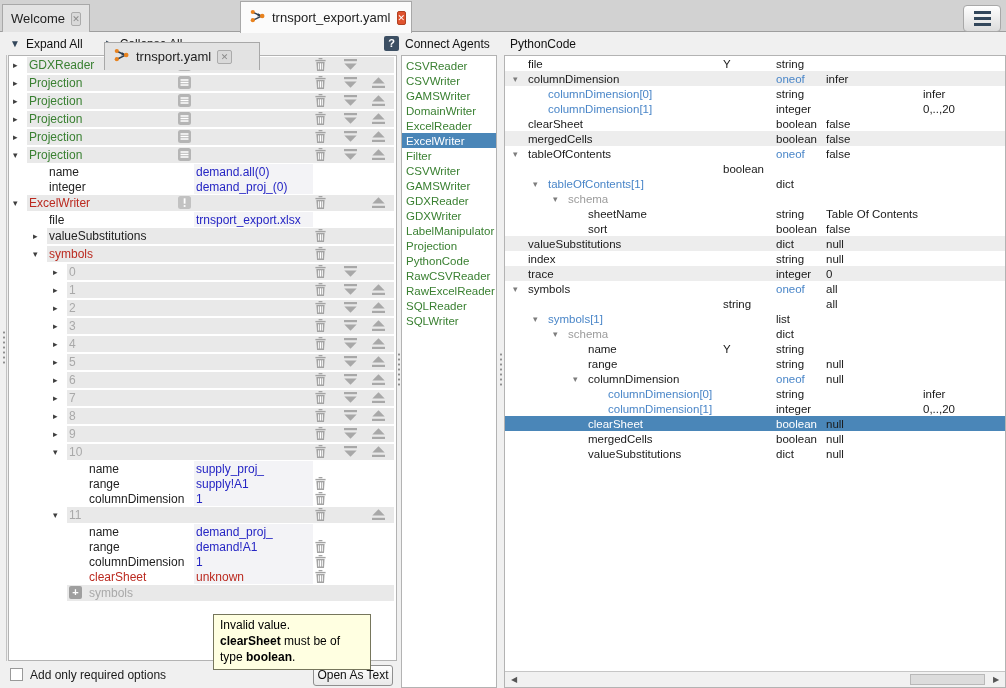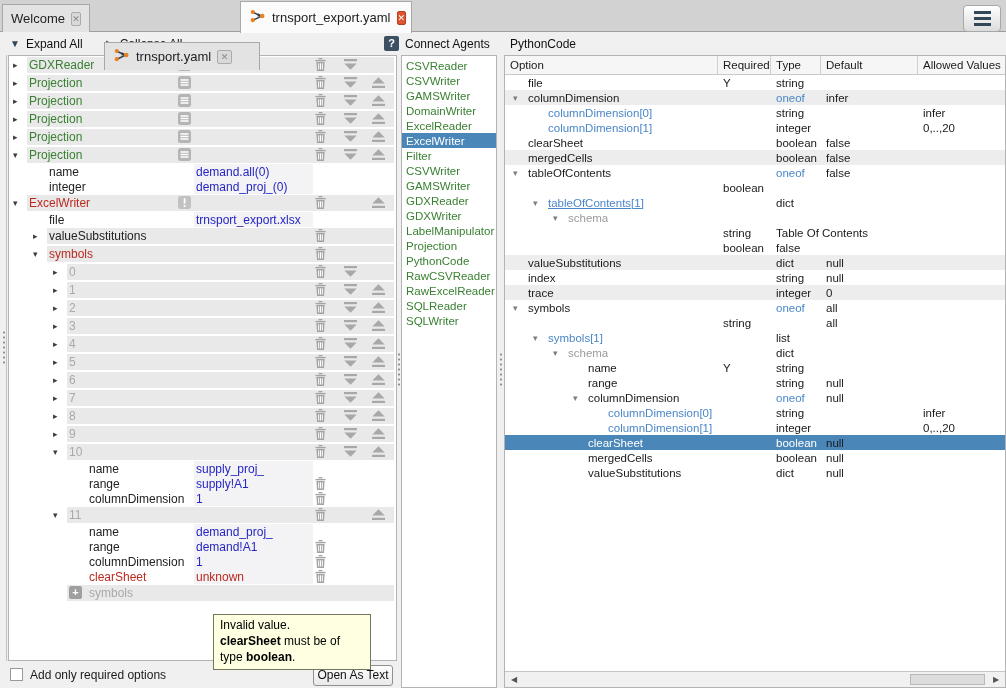--- a/index.html
+++ b/index.html
@@ -670,27 +670,20 @@
     <div class="aitem">LabelManipulator</div>
     <div class="aitem">Projection</div>
     <div class="aitem">PythonCode</div>
     <div class="aitem">RawCSVReader</div>
     <div class="aitem">RawExcelReader</div>
     <div class="aitem">SQLReader</div>
     <div class="aitem">SQLWriter</div>
   </div>
 
 <div class="defs-box">
-  <div class="dgrid dhead" id="defsHead">
-      <div>Option</div>
-      <div>Required</div>
-      <div>Type</div>
-      <div>Default</div>
-      <div>Allowed Values</div>
-    </div>
   <div id="defsRows">
       <div class="dgrid drow">
         <div class="opt">
           <span class="opt-label" style="padding-left: 23px;">file</span>
         </div>
         <div class="cell">Y</div>
         <div class="cell typ">string</div>
         <div class="cell"></div>
         <div class="cell"></div>
       </div>
@@ -752,44 +745,50 @@
       </div>
       <div class="dgrid drow">
         <div class="cell"></div>
         <div class="cell typ">boolean</div>
         <div class="cell"></div>
         <div class="cell"></div>
       </div>
       <div class="dgrid drow">
         <div class="opt">
           <span class="dexp" style="left: 28px;">▾</span>
-          <span class="opt-label lnk" style="padding-left: 43px; text-decoration: underline;">tableOfContents[1]</span>
+          <span class="opt-label lnk" style="padding-left: 43px;">tableOfContents[1]</span>
         </div>
         <div class="cell"></div>
         <div class="cell typ">dict</div>
         <div class="cell"></div>
         <div class="cell"></div>
       </div>
       <div class="dgrid drow">
         <div class="opt">
           <span class="dexp" style="left: 48px;">▾</span>
           <span class="opt-label glab" style="padding-left: 63px;">schema</span>
         </div>
         <div class="cell"></div>
         <div class="cell typ"></div>
         <div class="cell"></div>
         <div class="cell"></div>
       </div>
       <div class="dgrid drow">
+        <div class="opt">
+          <span class="opt-label" style="padding-left: 83px;">sheetName</span>
+        </div>
         <div class="cell"></div>
         <div class="cell typ">string</div>
         <div class="cell">Table Of Contents</div>
         <div class="cell"></div>
       </div>
       <div class="dgrid drow">
+        <div class="opt">
+          <span class="opt-label" style="padding-left: 83px;">sort</span>
+        </div>
         <div class="cell"></div>
         <div class="cell typ">boolean</div>
         <div class="cell">false</div>
         <div class="cell"></div>
       </div>
       <div class="dgrid drow alt">
         <div class="opt">
           <span class="opt-label" style="padding-left: 23px;">valueSubstitutions</span>
         </div>
         <div class="cell"></div>

